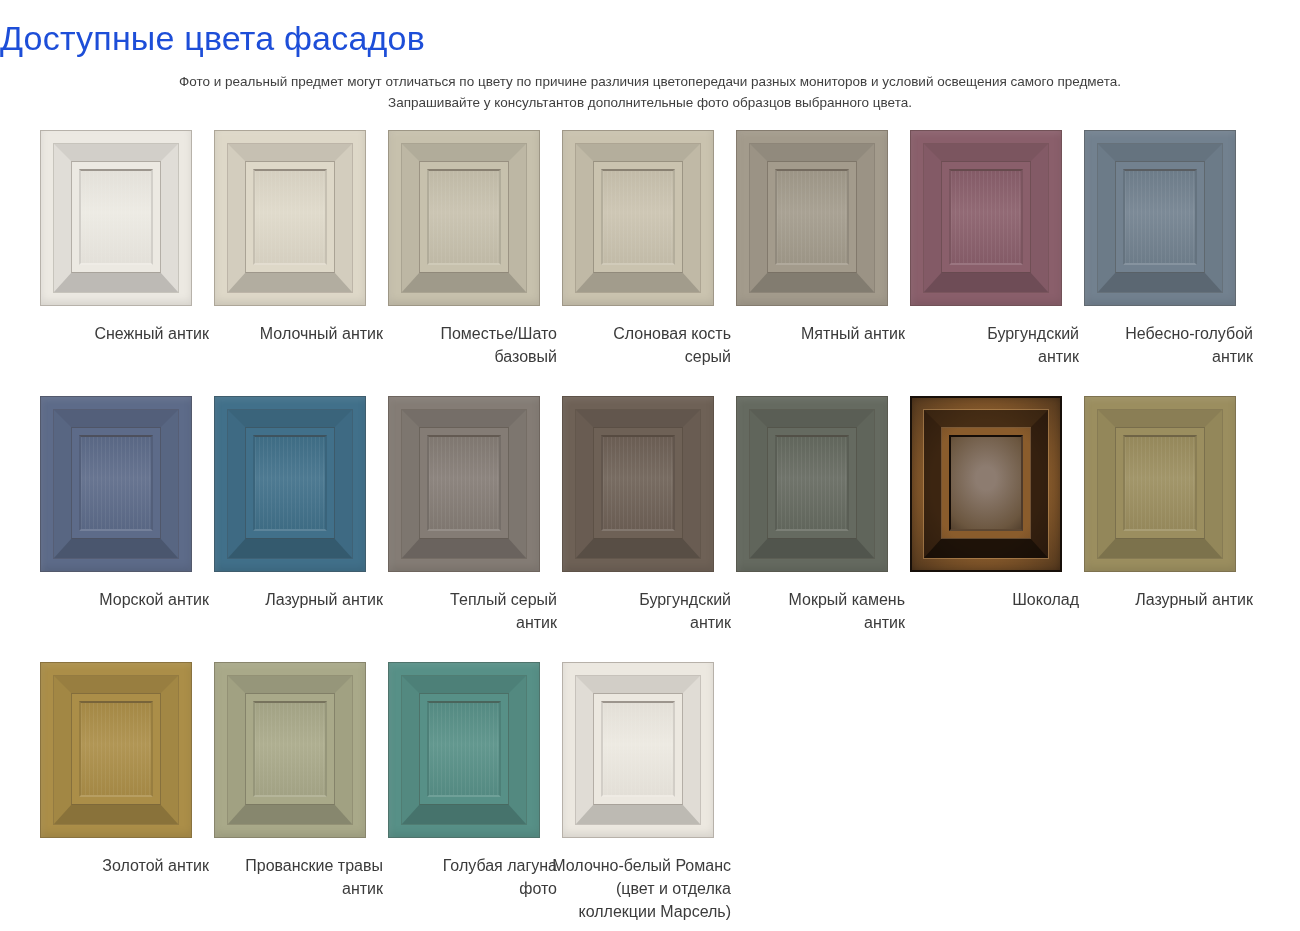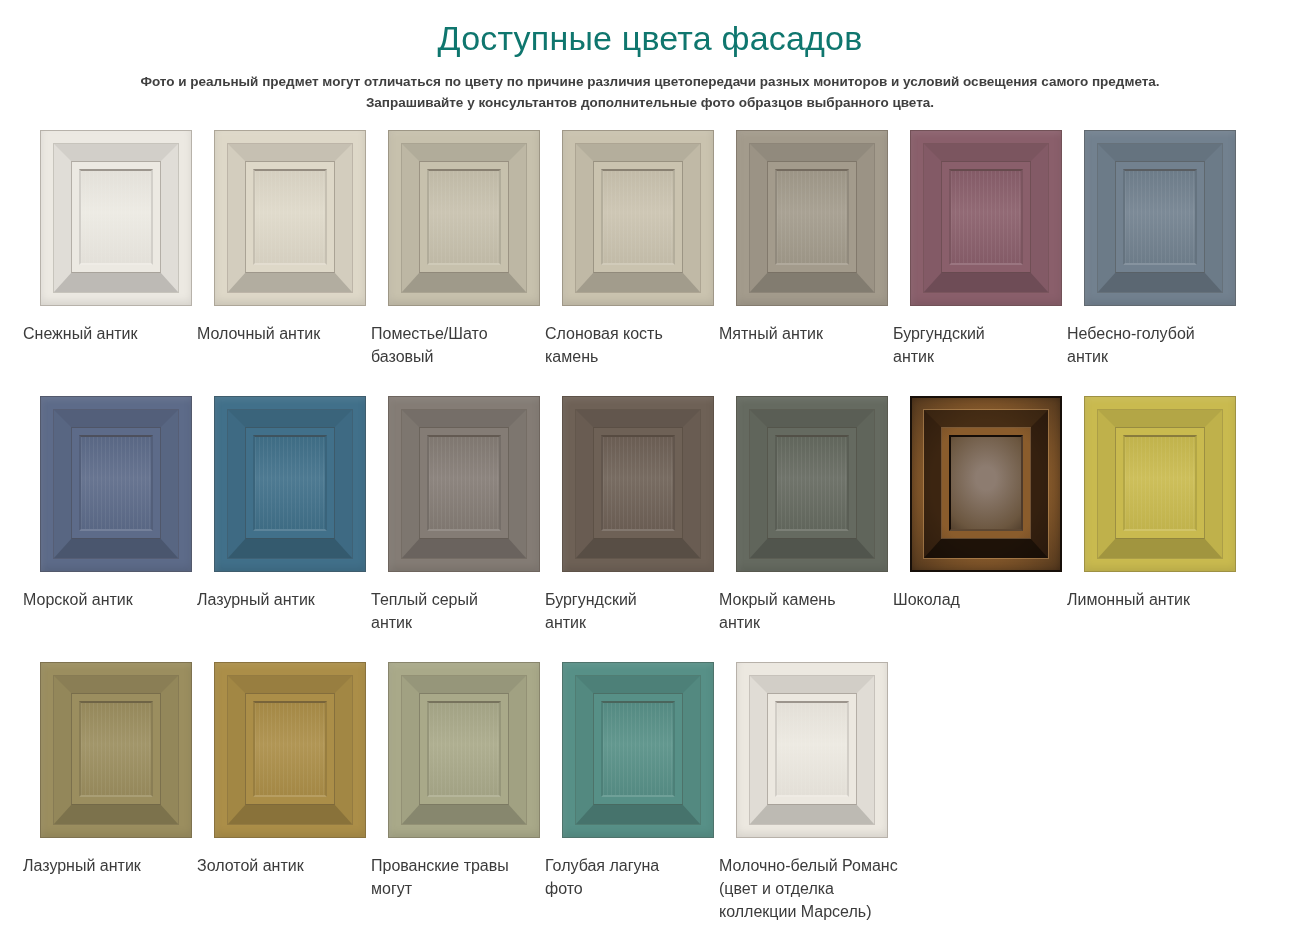--- a/index.html
+++ b/index.html
@@ -1,32 +1,31 @@
 <!DOCTYPE html>
 <html lang="ru"><head>
 <meta charset="utf-8">
 <style>
   html,body{margin:0;padding:0;background:#ffffff;}
   body{font-family:"Liberation Sans", sans-serif;}
   .page{position:relative;width:1300px;height:931px;background:#ffffff;overflow:hidden;}
 
   .title{
     padding-top:20px;
-    text-align:center;
     font-size:34px;
     font-weight:400;
-    color:#0f766e;
+    color:#1d4ed8;
     letter-spacing:0.2px;
     line-height:1.1;
   }
   .disclaimer{
     margin-top:15px;
     text-align:center;
     font-size:13.5px;
-    font-weight:700;
+    font-weight:400;
     color:#3f3f3f;
     line-height:1.55;
   }
 
   .grid{
     margin-top:16px;
     padding-left:40px;
     display:grid;
     grid-template-columns:repeat(7,152px);
     column-gap:22px;
@@ -86,21 +85,21 @@
   .v-chocolate .bevel::after{border-color:rgba(255,200,140,.30);opacity:1;}
   .v-chocolate .cpanel{
     border-color:#140c07 #4e3a2a #5c4733 #140c07;
     background:radial-gradient(ellipse 95% 85% at 50% 45%, var(--center) 15%, #6b563f 68%, #3c2c1d 100%);
   }
   .v-chocolate .cpanel::after{background:none;}
 
   .label{
     width:186px;
     margin-top:16px;
-    text-align:left;
+    text-align:right;
     font-size:16px;
     line-height:23px;
     color:#3b3b3b;
     white-space:pre-line;
   }
 </style>
 </head>
 <body>
 
 <div class="page">
@@ -138,21 +137,21 @@
 базовый</div>
   </div>
 
   <div class="cell">
     <div class="door" style="--base: #cac3af; --bl: #d1cbba; --bm: #c0b9a6; --bd: #b4ae9c; --bdd: #a29c8c; --line: #898172; --edge: #9f9787; --pan: #cec7b5; --ptop: #c2bba8;">
       <div class="step"></div>
       <div class="bevel"></div>
       <div class="cpanel"></div>
     </div>
     <div class="label">Слоновая кость
-камень</div>
+серый</div>
   </div>
 
   <div class="cell">
     <div class="door" style="--base: #a39b8c; --bl: #b0a99c; --bm: #9b9385; --bd: #918a7d; --bdd: #827c70; --line: #746b5f; --edge: #847b6e; --pan: #a9a294; --ptop: #9c9586;">
       <div class="step"></div>
       <div class="bevel"></div>
       <div class="cpanel"></div>
     </div>
     <div class="label">Мятный антик</div>
   </div>
@@ -228,28 +227,20 @@
 
   <div class="cell">
     <div class="door v-chocolate" style="--base: #2f2014; --bl: #4c3f35; --bm: #2d1e13; --bd: #2a1c12; --bdd: #261a10; --line: #34271d; --edge: #32251a; --pan: #3e3024; --ptop: #2d1f13; --glow: #8a5c2c; --center: #8d7c70;">
       <div class="step"></div>
       <div class="bevel"></div>
       <div class="cpanel"></div>
     </div>
     <div class="label">Шоколад</div>
   </div>
 
-  <div class="cell">
-    <div class="door" style="--base: #c9ba4f; --bl: #d1c468; --bm: #bfb14b; --bd: #b3a646; --bdd: #a1953f; --line: #897c3d; --edge: #9e9143; --pan: #cdbf5b; --ptop: #c1b34c;">
-      <div class="step"></div>
-      <div class="bevel"></div>
-      <div class="cpanel"></div>
-    </div>
-    <div class="label">Лимонный антик</div>
-  </div>
 
   <div class="cell">
     <div class="door" style="--base: #9b8e5f; --bl: #a99e75; --bm: #93875a; --bd: #8a7e55; --bdd: #7c724c; --line: #6f6446; --edge: #7e724f; --pan: #a2966a; --ptop: #95885b;">
       <div class="step"></div>
       <div class="bevel"></div>
       <div class="cpanel"></div>
     </div>
     <div class="label">Лазурный антик</div>
   </div>
 
@@ -262,21 +253,21 @@
     <div class="label">Золотой антик</div>
   </div>
 
   <div class="cell">
     <div class="door" style="--base: #a9a989; --bl: #b5b59a; --bm: #a1a182; --bd: #96967a; --bdd: #87876e; --line: #77735d; --edge: #88856c; --pan: #afaf91; --ptop: #a2a284;">
       <div class="step"></div>
       <div class="bevel"></div>
       <div class="cpanel"></div>
     </div>
     <div class="label">Прованские травы
-могут</div>
+антик</div>
   </div>
 
 
   <div class="cell">
     <div class="door" style="--base: #579087; --bl: #6fa098; --bm: #538980; --bd: #4d8078; --bdd: #46736c; --line: #4a655c; --edge: #4e736b; --pan: #63988f; --ptop: #548a82;">
       <div class="step"></div>
       <div class="bevel"></div>
       <div class="cpanel"></div>
     </div>
     <div class="label">Голубая лагуна

